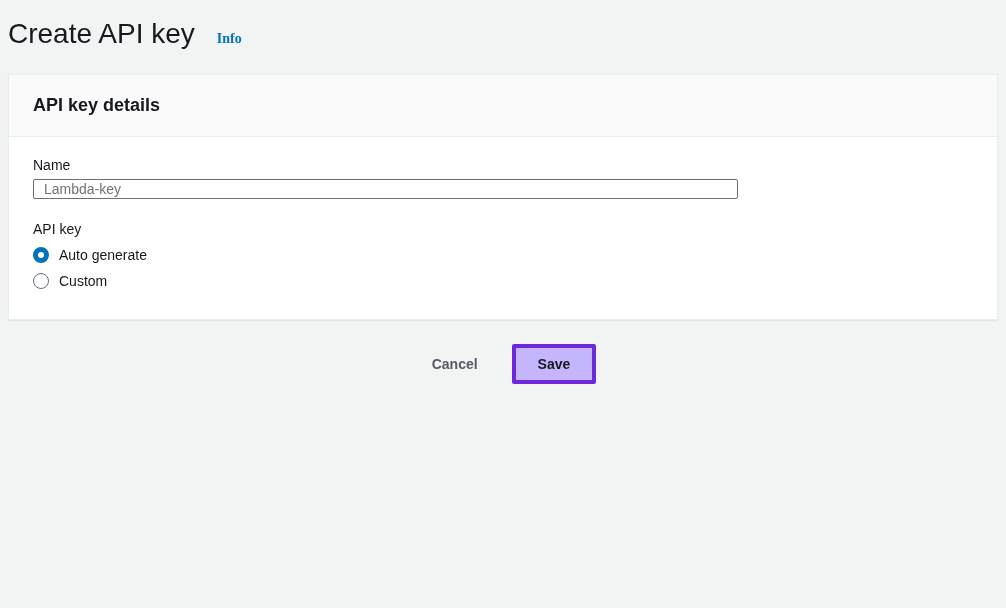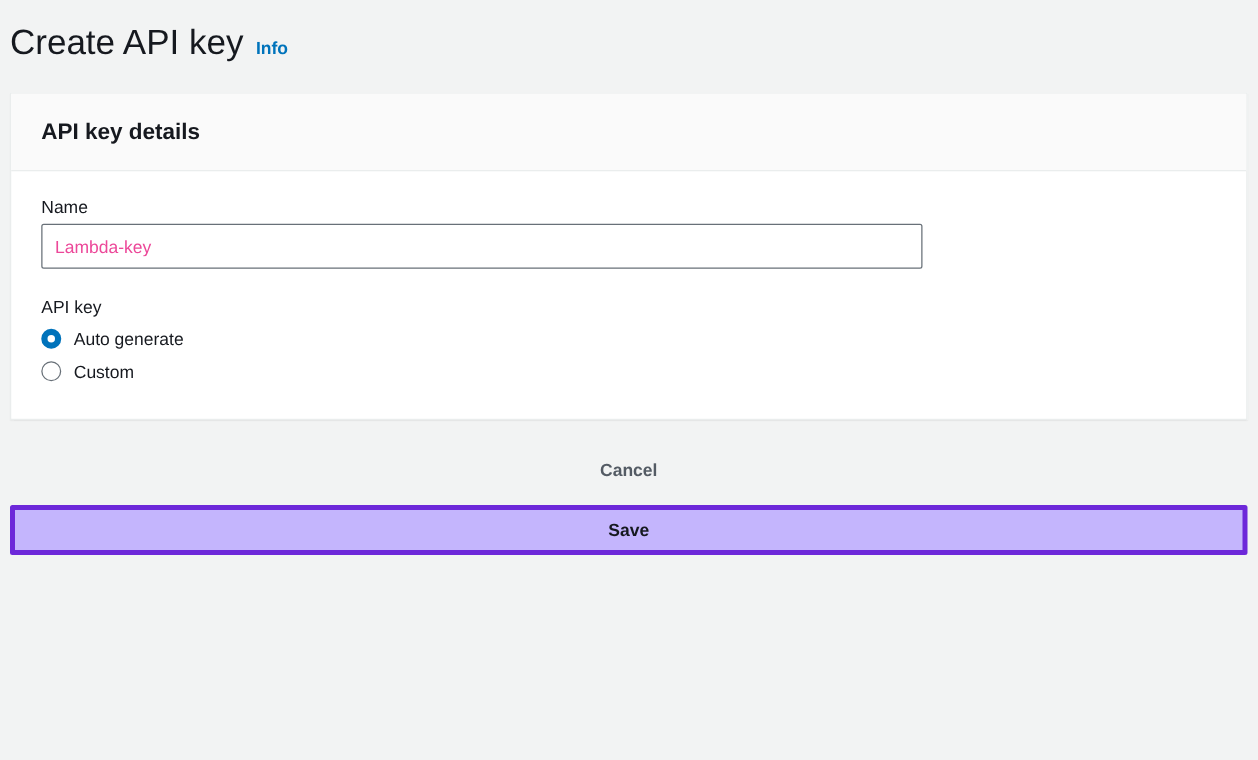--- a/index.html
+++ b/index.html
@@ -12,32 +12,33 @@
       background-color: #f2f3f3;
       color: #16191f;
       width: 1006px;
       height: 608px;
       padding: 0;
     }
     .page-header {
       display: flex;
       align-items: baseline;
       padding: 18px 8px 24px 8px;
-      gap: 10px;
+      gap: 22px;
     }
     .page-title {
       font-size: 28px;
       font-weight: 400;
       color: #16191f;
     }
     .info-link {
       font-size: 14px;
       font-weight: 700;
       color: #0073bb;
       cursor: pointer;
+      font-family: Liberation Serif, serif;
     }
     .panel {
       background: #ffffff;
       border: 1px solid #eaeded;
       margin: 0 8px;
       box-shadow: 0 1px 1px rgba(0,0,0,0.05);
     }
     .panel-header {
       padding: 20px 24px;
       border-bottom: 1px solid #eaeded;
@@ -60,27 +61,27 @@
       color: #16191f;
       margin-bottom: 6px;
     }
     .optional {
       font-style: italic;
       color: #545b64;
     }
     .text-input {
       width: 705px;
       max-width: 100%;
-      height: 36px;
+      height: 20px;
       border: 1px solid #687078;
       border-radius: 2px;
       padding: 6px 10px;
       font-size: 14px;
       font-family: inherit;
-      color: #ec4899;
+      color: #737373;
       background: #ffffff;
     }
     .textarea-input {
       width: 705px;
       max-width: 100%;
       height: 92px;
       border: 1px solid #687078;
       border-radius: 2px;
       padding: 6px 10px;
       font-size: 14px;
@@ -119,21 +120,20 @@
     }
     .radio-label {
       font-size: 14px;
       color: #16191f;
     }
     .button-row {
       display: flex;
       justify-content: center;
       gap: 12px;
       padding: 24px 8px 0 8px;
-      flex-direction: column;
     }
     .btn {
       font-size: 14px;
       font-weight: 700;
       padding: 8px 22px;
       border-radius: 2px;
       cursor: pointer;
       border: none;
       font-family: inherit;
     }

